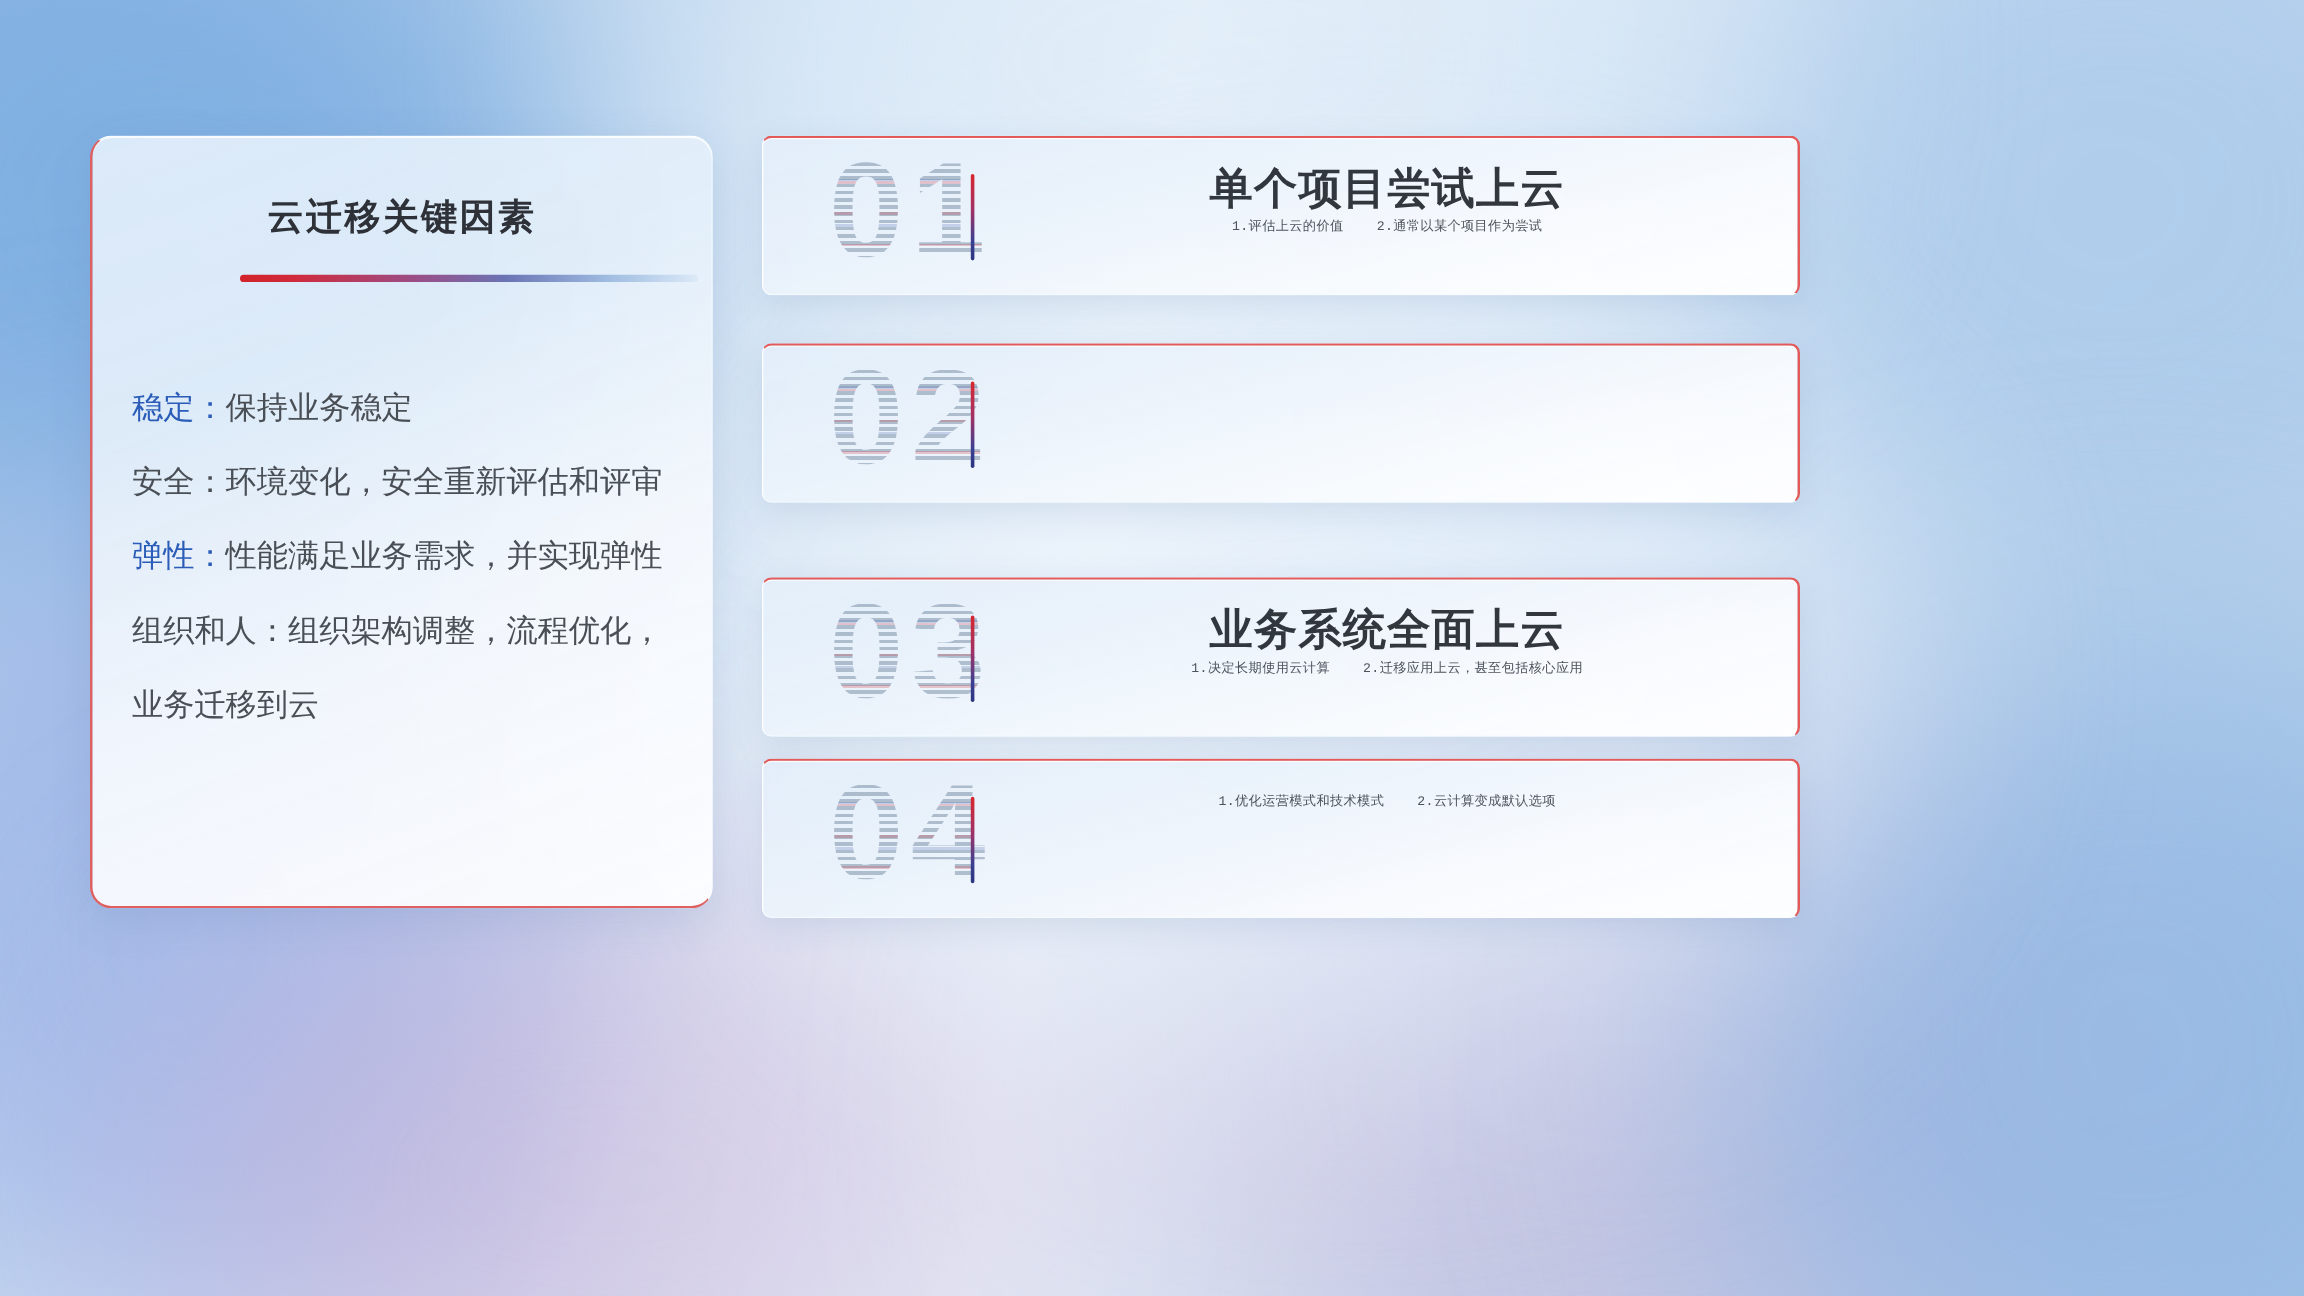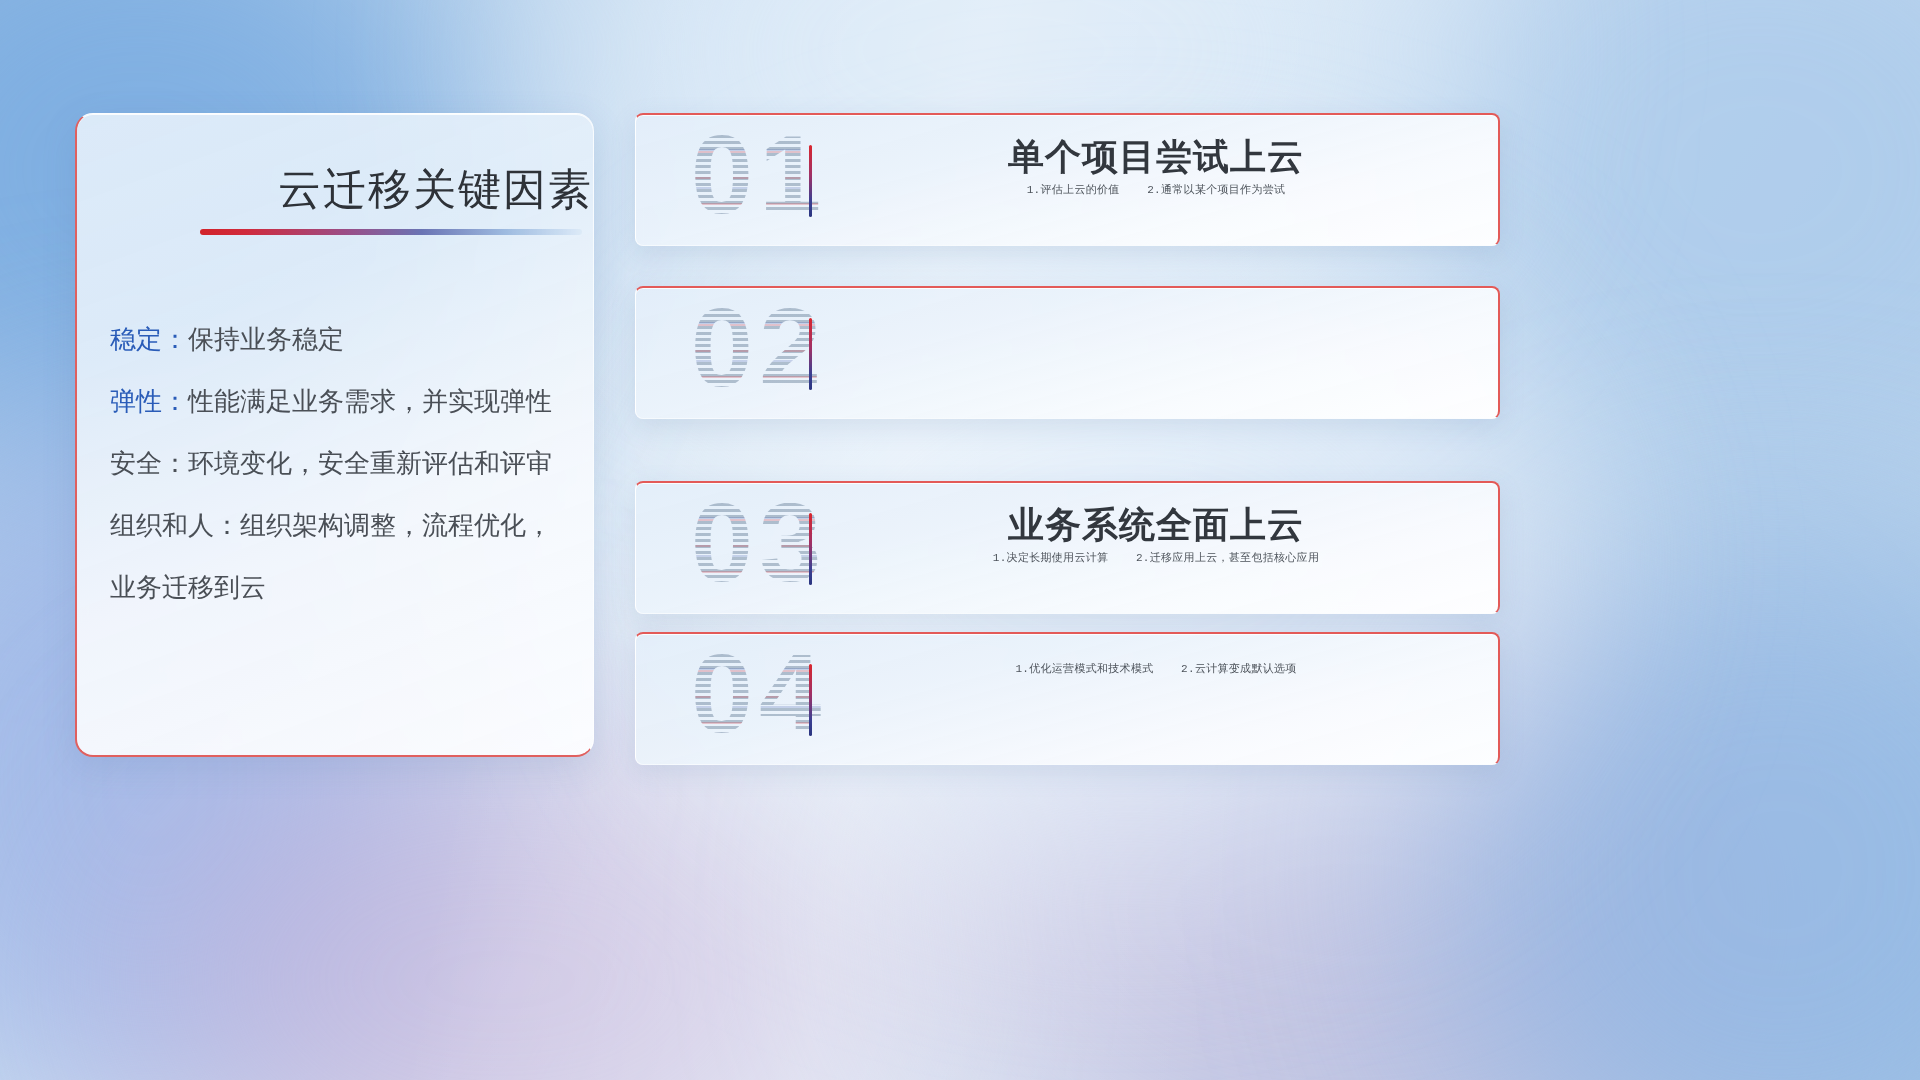--- a/index.html
+++ b/index.html
@@ -63,23 +63,23 @@
     border: 1px solid rgba(255,255,255,.75);
     border-left: 2px solid #e0605f;
     border-bottom: 2px solid #e0605f;
     box-shadow: 0 10px 34px rgba(90,120,170,.16), inset 0 1px 0 rgba(255,255,255,.85);
     backdrop-filter: blur(6px);
     overflow: hidden;
   }
   #panel-title {
     position: absolute;
     left: 0; right: 0; top: 47px;
-    text-align: right;
-    font-size: 43px;
-    font-weight: 400;
+    text-align: center;
+    font-size: 30px;
+    font-weight: 700;
     letter-spacing: 2px;
     color: #2e3238;
   }
   #panel-rule {
     position: absolute;
     left: 123px; top: 115px;
     width: 382px; height: 6px;
     border-radius: 3px;
     background: linear-gradient(90deg,
         #d2232a 0%, #d02a3c 12%, #9b4d86 38%,
@@ -230,25 +230,25 @@
     <div id="panel-title">云迁移关键因素</div>
     <div id="panel-rule"></div>
 
     <div id="factor-list">
 
       <div class="factor-line">
         <span class="factor-key">稳定：</span><span class="factor-text">保持业务稳定</span>
       </div>
 
       <div class="factor-line">
+        <span class="factor-key plain">安全：</span><span class="factor-text">环境变化，安全重新评估和评审</span>
+      </div>
+
+      <div class="factor-line">
         <span class="factor-key">弹性：</span><span class="factor-text">性能满足业务需求，并实现弹性</span>
-      </div>
-
-      <div class="factor-line">
-        <span class="factor-key plain">安全：</span><span class="factor-text">环境变化，安全重新评估和评审</span>
       </div>
 
 
       <div class="factor-line">
         <span class="factor-key plain">组织和人：</span><span class="factor-text">组织架构调整，流程优化，</span>
       </div>
 
       <div class="factor-line">
         <span class="factor-key plain"></span><span class="factor-text">业务迁移到云</span>
       </div>

